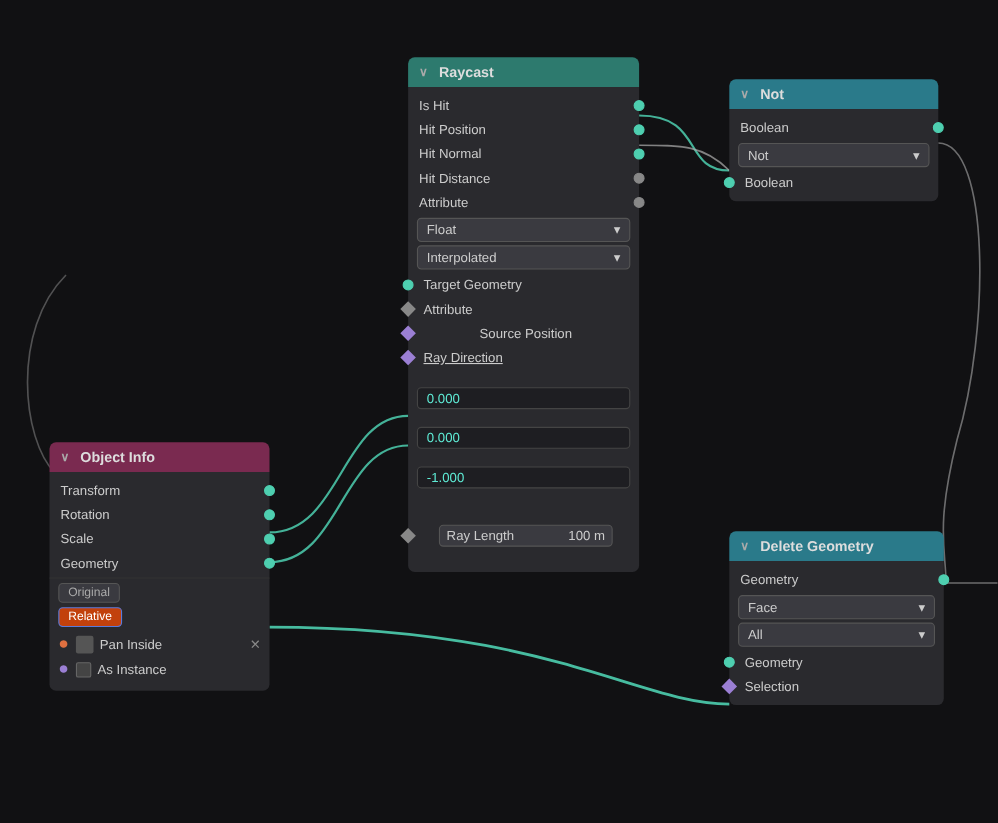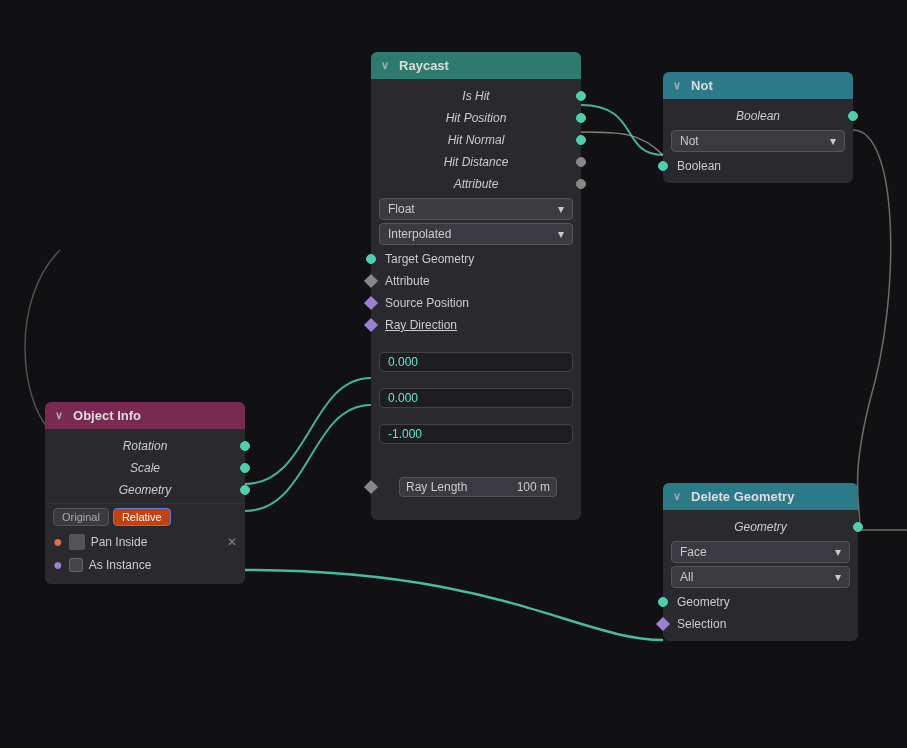--- a/index.html
+++ b/index.html
@@ -53,22 +53,21 @@
       display: flex;
       align-items: center;
       padding: 3px 10px;
       position: relative;
       font-size: 12px;
       color: #ccc;
       min-height: 22px;
     }
 
     .node-row.right-align {
-      justify-content: center;
-      font-style: italic;
+      justify-content: flex-start;
     }
 
     .node-row.left-align {
       justify-content: flex-start;
     }
 
     
     .socket {
       width: 10px;
       height: 10px;
@@ -151,20 +150,21 @@
     #node-deletegeom .node-header { background: #2a7a8a; }
 
     
     .node-bottom-bar {
       display: flex;
       align-items: flex-start;
       padding: 4px 8px;
       gap: 4px;
       border-top: 1px solid #333;
       margin-top: 2px;
+      flex-direction: column;
     }
 
     .btn-toggle {
       padding: 2px 8px;
       border-radius: 4px;
       font-size: 11px;
       cursor: pointer;
       border: 1px solid #555;
       background: #3a3a40;
       color: #aaa;
@@ -275,21 +275,21 @@
     </div>
 
     <div class="node-row left-align" style="padding-left:14px;">
       <div class="socket socket-in socket-teal"></div>
       <span>Target Geometry</span>
     </div>
     <div class="node-row left-align" style="padding-left:14px; position:relative;">
       <div class="socket" style="position:absolute;left:-5px;top:50%;transform:translateY(-50%) rotate(45deg);width:10px;height:10px;background:#888;border-radius:0;"></div>
       <span>Attribute</span>
     </div>
-    <div class="node-row left-align" style="padding-left:14px; position:relative;">
+    <div class="node-row left-align" style="padding-left:14px; position:relative;justify-content:center;">
       <div class="socket" style="position:absolute;left:-5px;top:50%;transform:translateY(-50%) rotate(45deg);width:10px;height:10px;background:#9b7fd4;border-radius:0;"></div>
       <span>Source Position</span>
     </div>
     <div class="node-row left-align" style="padding-left:14px; position:relative;text-decoration:underline;">
       <div class="socket" style="position:absolute;left:-5px;top:50%;transform:translateY(-50%) rotate(45deg);width:10px;height:10px;background:#9b7fd4;border-radius:0;"></div>
       <span>Ray Direction</span>
     </div>
 
     <div class="node-input-field">0.000</div>
     <div class="node-input-field">0.000</div>
@@ -326,20 +326,24 @@
   </div>
 </div>
 
 <div class="node" id="node-objectinfo">
   <div class="node-header">
     <span class="chevron">∨</span>
     <span>Object Info</span>
   </div>
   <div class="node-body">
     <div class="node-row right-align">
+      <span>Transform</span>
+      <div class="socket socket-out socket-teal"></div>
+    </div>
+    <div class="node-row right-align">
       <span>Rotation</span>
       <div class="socket socket-out socket-teal"></div>
     </div>
     <div class="node-row right-align">
       <span>Scale</span>
       <div class="socket socket-out socket-teal"></div>
     </div>
     <div class="node-row right-align">
       <span>Geometry</span>
       <div class="socket socket-out socket-teal"></div>

